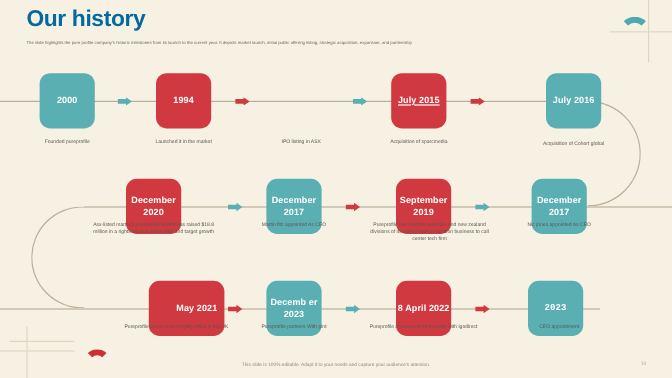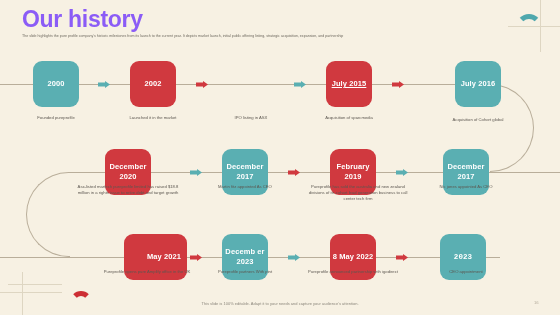--- a/index.html
+++ b/index.html
@@ -53,24 +53,24 @@
     width: 22px; height: 11px;
     border-width: 5px 5px 0 5px;
     border-top-color: #cd2f34;
     border-radius: 22px 22px 0 0;
   }
 
   
   .title {
     position: absolute;
     top: 6px; left: 22px;
-    font-size: 23px;
+    font-size: 19px;
     font-weight: bold;
     letter-spacing: -0.3px;
-    color: #8b5cf6;
+    color: #0369a1;
   }
   .subtitle {
     position: absolute;
     top: 33px; left: 22px;
     width: 500px;
     font-size: 3.6px;
     line-height: 6px;
     color: #6f6a60;
     white-space: nowrap;
   }
@@ -177,21 +177,21 @@
   <div class="curve curve-r"></div>
   <div class="curve curve-l"></div>
 
   <div class="node teal" style="top:61px; left:33px;">2000</div>
   <div class="caption" style="top:115px; left:8px;">Founded pureprofile</div>
 
   <svg class="arrow" style="top:81px; left:98px;" viewBox="0 0 12 7">
     <path d="M0 1.6 H7 V0 L12 3.5 L7 7 V5.4 H0 Z" fill="#5aafb2"></path>
   </svg>
 
-  <div class="node red" style="top:61px; left:130px;">2002</div>
+  <div class="node red" style="top:61px; left:130px;">1994</div>
   <div class="caption" style="top:115px; left:105px;">Launched it in the market</div>
 
   <svg class="arrow" style="top:81px; left:196px;" viewBox="0 0 12 7">
     <path d="M0 1.6 H7 V0 L12 3.5 L7 7 V5.4 H0 Z" fill="#d0393f"></path>
   </svg>
 
   <div class="caption" style="top:115px; left:203px;">IPO listing in ASX</div>
 
   <svg class="arrow" style="top:81px; left:294px;" viewBox="0 0 12 7">
     <path d="M0 1.6 H7 V0 L12 3.5 L7 7 V5.4 H0 Z" fill="#5aafb2"></path>
@@ -214,21 +214,21 @@
     <path d="M0 1.6 H7 V0 L12 3.5 L7 7 V5.4 H0 Z" fill="#5aafb2"></path>
   </svg>
 
   <div class="node teal" style="top:149px; left:222px;">December 2017</div>
   <div class="caption" style="top:184px; left:197px;">Martin fitz appointed As CEO</div>
 
   <svg class="arrow" style="top:169px; left:288px;" viewBox="0 0 12 7">
     <path d="M0 1.6 H7 V0 L12 3.5 L7 7 V5.4 H0 Z" fill="#d0393f"></path>
   </svg>
 
-  <div class="node red" style="top:149px; left:330px;">February 2019</div>
+  <div class="node red" style="top:149px; left:330px;">September 2019</div>
   <div class="caption" style="top:184px; left:305px; width:106px;">Pureprofile has sold the australia and new zealand divisions of its cohort lead generation business to call center tech firm</div>
 
   <svg class="arrow" style="top:169px; left:396px;" viewBox="0 0 12 7">
     <path d="M0 1.6 H7 V0 L12 3.5 L7 7 V5.4 H0 Z" fill="#5aafb2"></path>
   </svg>
 
   <div class="node teal" style="top:149px; left:443px;">December 2017</div>
   <div class="caption" style="top:184px; left:418px;">Nic jones appointed As CEO</div>
 
   <div class="node red" style="top:234px; left:124px;padding-left:17px;">May 2021</div>
@@ -238,21 +238,21 @@
     <path d="M0 1.6 H7 V0 L12 3.5 L7 7 V5.4 H0 Z" fill="#d0393f"></path>
   </svg>
 
   <div class="node teal" style="top:234px; left:222px;">Decemb er 2023</div>
   <div class="caption" style="top:269px; left:197px;">Pureprofile partners With pint</div>
 
   <svg class="arrow" style="top:254px; left:288px;" viewBox="0 0 12 7">
     <path d="M0 1.6 H7 V0 L12 3.5 L7 7 V5.4 H0 Z" fill="#5aafb2"></path>
   </svg>
 
-  <div class="node red" style="top:234px; left:330px;">8 May 2022</div>
+  <div class="node red" style="top:234px; left:330px;">8 April 2022</div>
   <div class="caption" style="top:269px; left:305px;">Pureprofile announced partnership with igodirect</div>
 
   <svg class="arrow" style="top:254px; left:396px;" viewBox="0 0 12 7">
     <path d="M0 1.6 H7 V0 L12 3.5 L7 7 V5.4 H0 Z" fill="#d0393f"></path>
   </svg>
 
   <div class="node teal" style="top:234px; left:440px;font-family:Liberation Mono, monospace;">2023</div>
   <div class="caption" style="top:269px; left:418px;">CEO appointment</div>
 
   <div class="footer">This slide is 100% editable. Adapt it to your needs and capture your audience's attention.</div>

